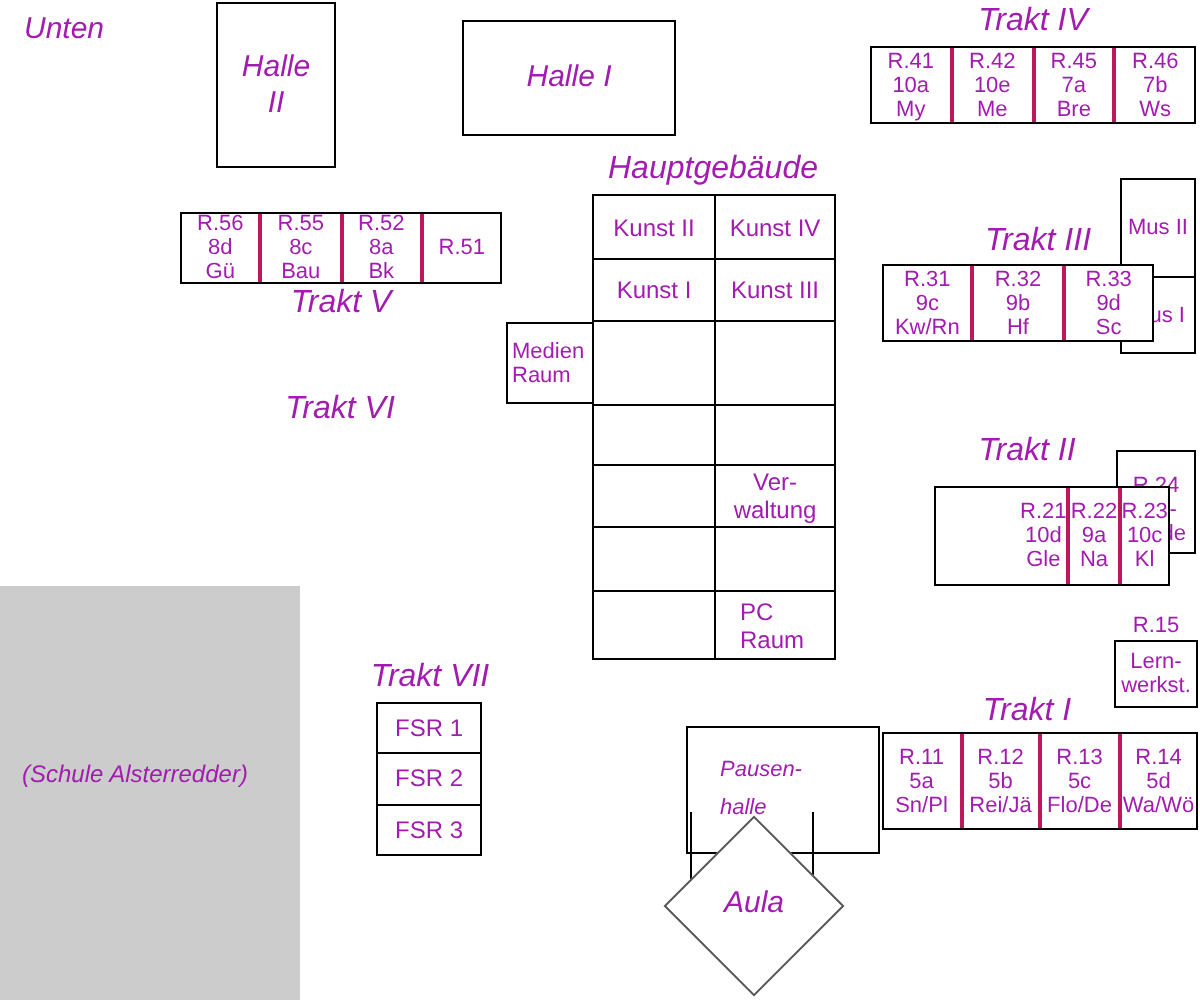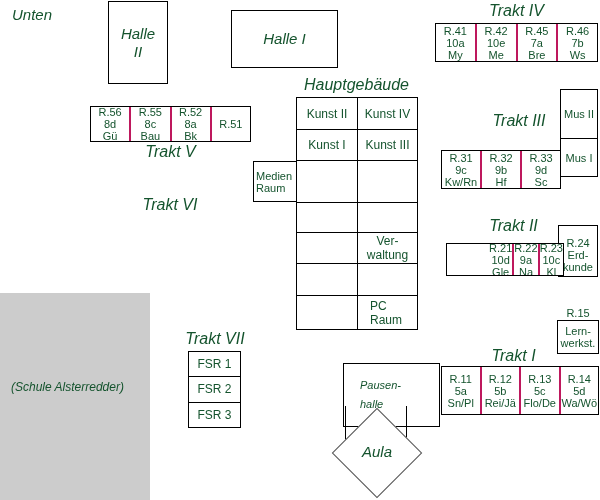--- a/index.html
+++ b/index.html
@@ -1,19 +1,19 @@
 <!DOCTYPE html>
 <html style="--gray: #cccccc;"><head>
 <meta charset="utf-8">
 <style>
   :root { --gray:#cccccc; }
   html,body { margin:0; padding:0; background:#fff; }
   #canvas {
     position:relative; width:600px; height:500px; overflow:hidden;
-    background:#fff; color:#14532d;
+    background:#fff; color:#a21caf;
     font-family:"Liberation Sans","DejaVu Sans",sans-serif;
   }
   .abs { position:absolute; }
   .pre { white-space:pre-line; }
   .title { font-style:italic; font-size:16px; text-align:center; line-height:18px; }
   .box { position:absolute; border:1px solid #000; background:#fff; box-sizing:border-box; }
   .hallbox { display:flex; flex-direction:column; justify-content:center; align-items:center;
              font-style:italic; font-size:15px; line-height:18px; text-align:center; }
   .room-row { position:absolute; display:flex; border:1px solid #000; background:#fff; box-sizing:border-box; }
   .room { flex:1; display:flex; flex-direction:column; justify-content:center; align-items:center;
@@ -118,21 +118,21 @@
     <div class="pre"></div>
     <div class="pre tl">PC
 Raum</div>
   </div>
   <div class="box small-box pre" style="left:253px;top:161px;width:44px;height:41px;align-items:flex-start;padding-left:2px;text-align:left;">Medien
 Raum</div>
 
   <div class="abs title" style="left:441px;top:112px;width:156px;">Trakt III</div>
   <div class="box small-box" style="left:560px;top:89px;width:38px;height:50px;">Mus II</div>
   <div class="box small-box" style="left:560px;top:138px;width:38px;height:39px;">Mus I</div>
-  <div class="room-row" style="left:441px;top:150px;width:120px;height:39px;">
+  <div class="room-row" style="left:441px;top:132px;width:136px;height:39px;">
     <div class="room">
       <div>R.31</div>
       <div>9c</div>
       <div>Kw/Rn</div>
     </div>
     <div class="room">
       <div>R.32</div>
       <div>9b</div>
       <div>Hf</div>
     </div>
@@ -142,21 +142,21 @@
       <div>Sc</div>
     </div>
   </div>
 
   <div class="abs title" style="left:441px;top:217px;width:145px;">Trakt II</div>
   <div class="box small-box" style="left:558px;top:225px;width:40px;height:52px;justify-content:flex-end;padding:2px 0 3px;">
     <div>R.24</div>
     <div class="pre">Erd-
 kunde</div>
   </div>
-  <div class="room-row" style="left:446px;top:243px;width:118px;height:33px;padding-left:42px;">
+  <div class="room-row" style="left:467px;top:243px;width:118px;height:50px;padding-left:42px;">
     <div class="room">
       <div>R.21</div>
       <div>10d</div>
       <div>Gle</div>
     </div>
     <div class="room">
       <div>R.22</div>
       <div>9a</div>
       <div>Na</div>
     </div>

